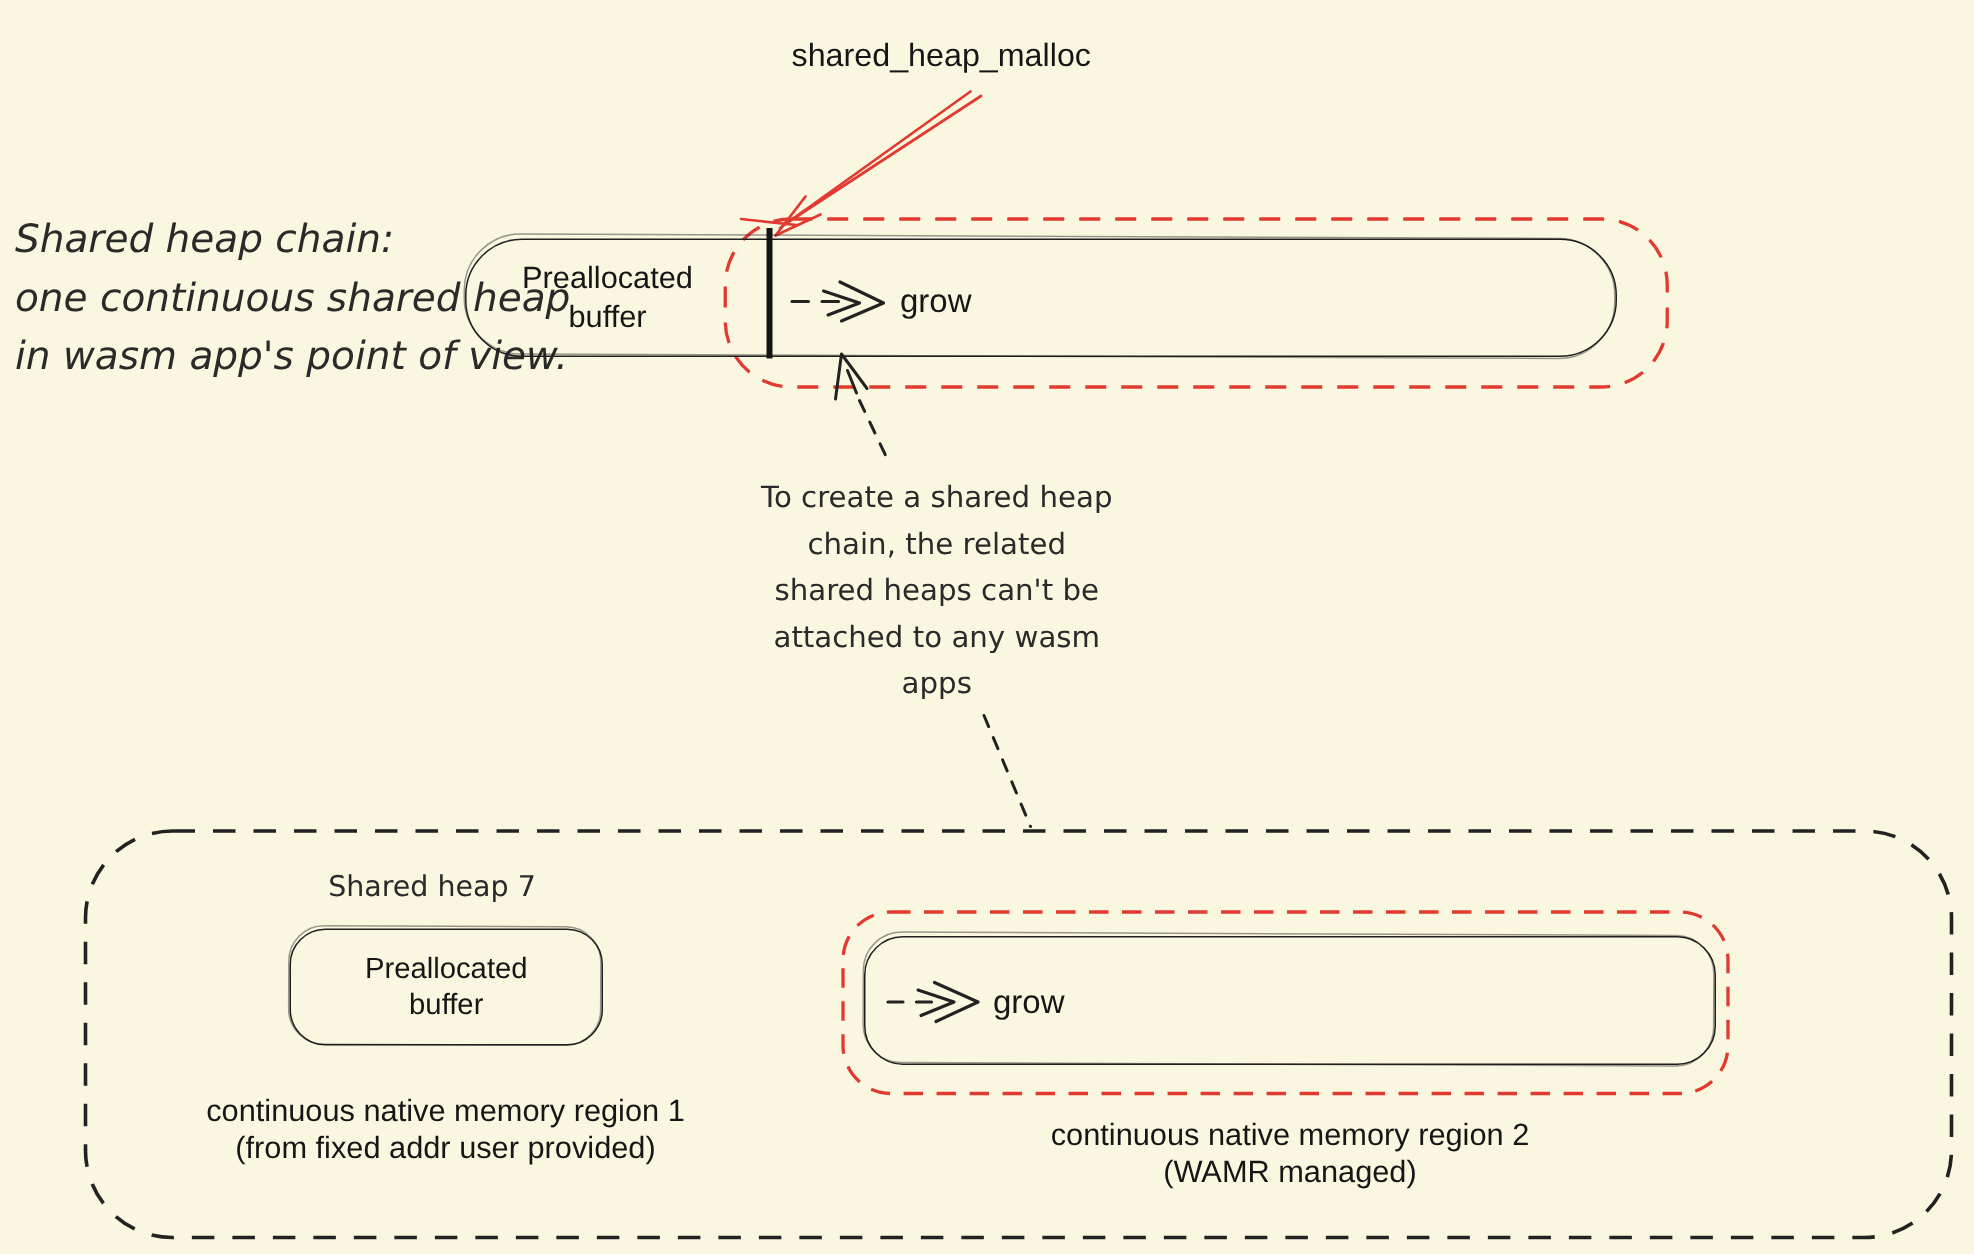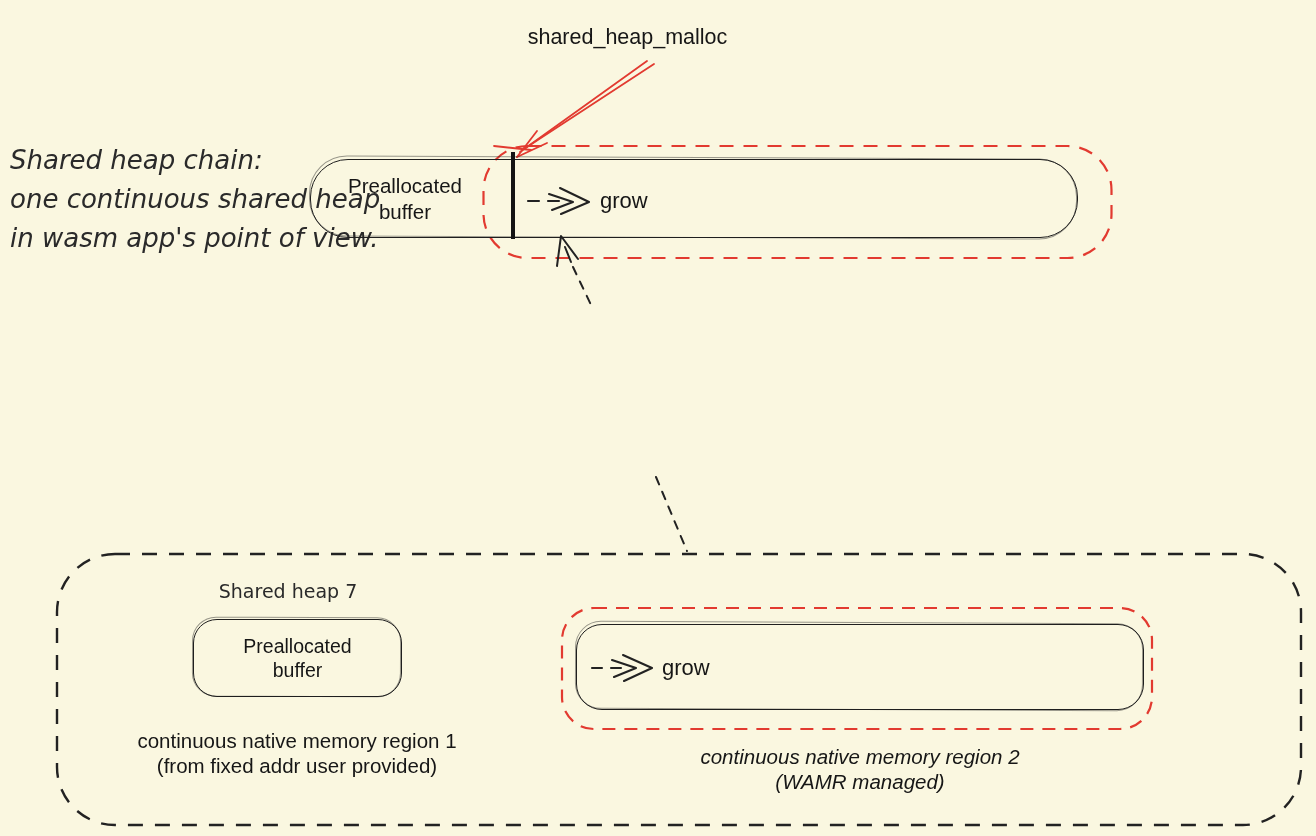--- a/index.html
+++ b/index.html
@@ -45,21 +45,21 @@
   #prealloc-top{left:320px;top:173px;width:170px;font-size:20.5px;line-height:26px;}
   #grow-top{left:600px;top:188px;font-size:22px;}
   #middle-note{left:487px;top:316px;width:275px;font-size:19.5px;line-height:31px;}
 
   #heap1-title{left:178px;top:580px;width:220px;font-size:19px;}
   #heap1-label{font-size:19.5px;line-height:24px;}
   #heap1-caption{left:107px;top:716px;width:380px;font-size:20.5px;line-height:25px;margin-top:12px;}
 
   #heap2-title{left:750px;top:573px;width:220px;font-size:19px;}
   #grow-heap2{left:662px;top:655px;font-size:22px;}
-  #heap2-caption{left:660px;top:744px;width:400px;font-size:20.5px;line-height:25px;font-style:italic;}
+  #heap2-caption{left:660px;top:744px;width:400px;font-size:20.5px;line-height:25px;}
 
   #overlay{left:0;top:0;width:1316px;height:836px;pointer-events:none;}
 </style>
 </head>
 <body>
 
 <div id="canvas">
 
   <svg id="overlay" class="abs" viewBox="0 0 1316 836" xmlns="http://www.w3.org/2000/svg">
 
@@ -104,20 +104,25 @@
 in wasm app's point of view.</div>
 
   <div id="main-rect" class="sketchbox"></div>
   <div id="divider" class="abs"></div>
 
   <div id="prealloc-top" class="abs ml center hfont red">Preallocated
 buffer</div>
 
   <div id="grow-top" class="abs hfont">grow</div>
 
+  <div id="middle-note" class="abs ml center xfont">To create a shared heap
+chain, the related
+shared heaps can't be
+attached to any wasm
+apps</div>
 
   <div id="heap1-title" class="abs center xfont">Shared heap 7</div>
 
   <div id="heap1-box" class="sketchbox">
     <div id="heap1-label" class="ml center hfont red">Preallocated
 buffer</div>
   </div>
 
   <div id="heap1-caption" class="abs ml center hfont">continuous native memory region 1
 (from fixed addr user provided)</div>

